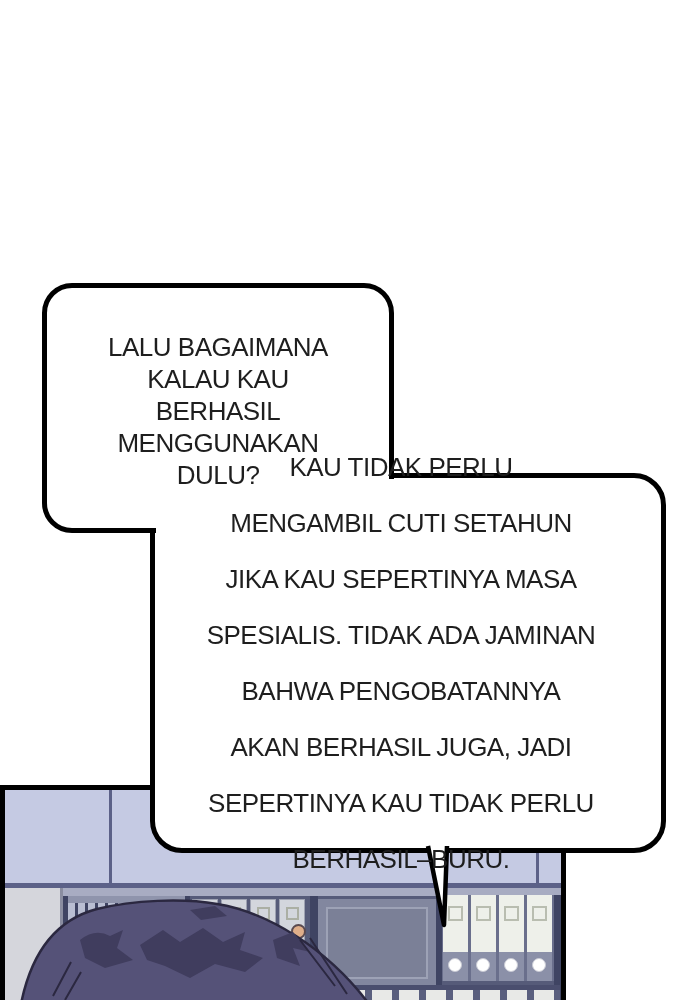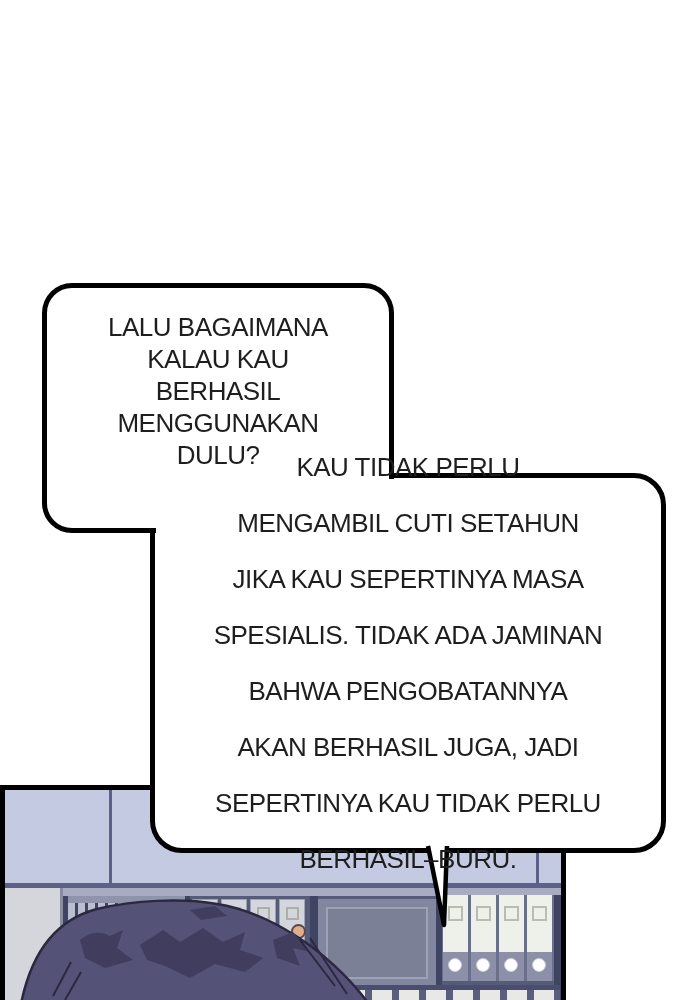--- a/index.html
+++ b/index.html
@@ -7,22 +7,22 @@
          font-family:"Liberation Sans", sans-serif;}
 
   
   .bubble-box{position:absolute;background:var(--bubble_fill);border:5px solid var(--outline);box-sizing:border-box;}
   .b1{left:42px;top:283px;width:352px;height:250px;border-radius:30px;z-index:4;}
   .b2{left:150px;top:473px;width:516px;height:380px;border-radius:32px;z-index:2;}
   .join-patch{position:absolute;left:156px;top:479px;width:241px;height:56px;background:var(--bubble_fill);z-index:5;}
   .text-layer{position:absolute;display:flex;flex-direction:column;align-items:center;justify-content:center;
               text-align:center;color:var(--text);font-size:26px;line-height:32px;letter-spacing:-0.5px;
               white-space:nowrap;font-weight:400;}
-  .t1{left:42px;top:266px;width:352px;height:250px;z-index:6;}
-  .t2{left:150px;top:473px;width:516px;height:380px;z-index:7;gap:24px;}
+  .t1{left:42px;top:286px;width:352px;height:250px;z-index:6;}
+  .t2{left:143px;top:473px;width:516px;height:380px;z-index:7;gap:24px;}
   .tail-svg{position:absolute;left:423px;top:845px;z-index:3;}
 
   
   .scene{position:absolute;left:0;top:785px;width:566px;height:215px;box-sizing:border-box;
          border:5px solid var(--outline);border-bottom:none;overflow:hidden;background:var(--wall);z-index:1;}
   .scene *{position:absolute;box-sizing:border-box;}
   .seam-left{left:104px;top:0;width:3px;height:93px;background:var(--seam);}
   .seam-right{left:531px;top:0;width:3px;height:93px;background:var(--seam);}
   .wall-beam{left:0;top:93px;width:556px;height:5px;background:var(--seam);}
   .left-panel{left:0;top:98px;width:58px;height:112px;background:var(--left_panel);border-right:3px solid #8a8da0;}

